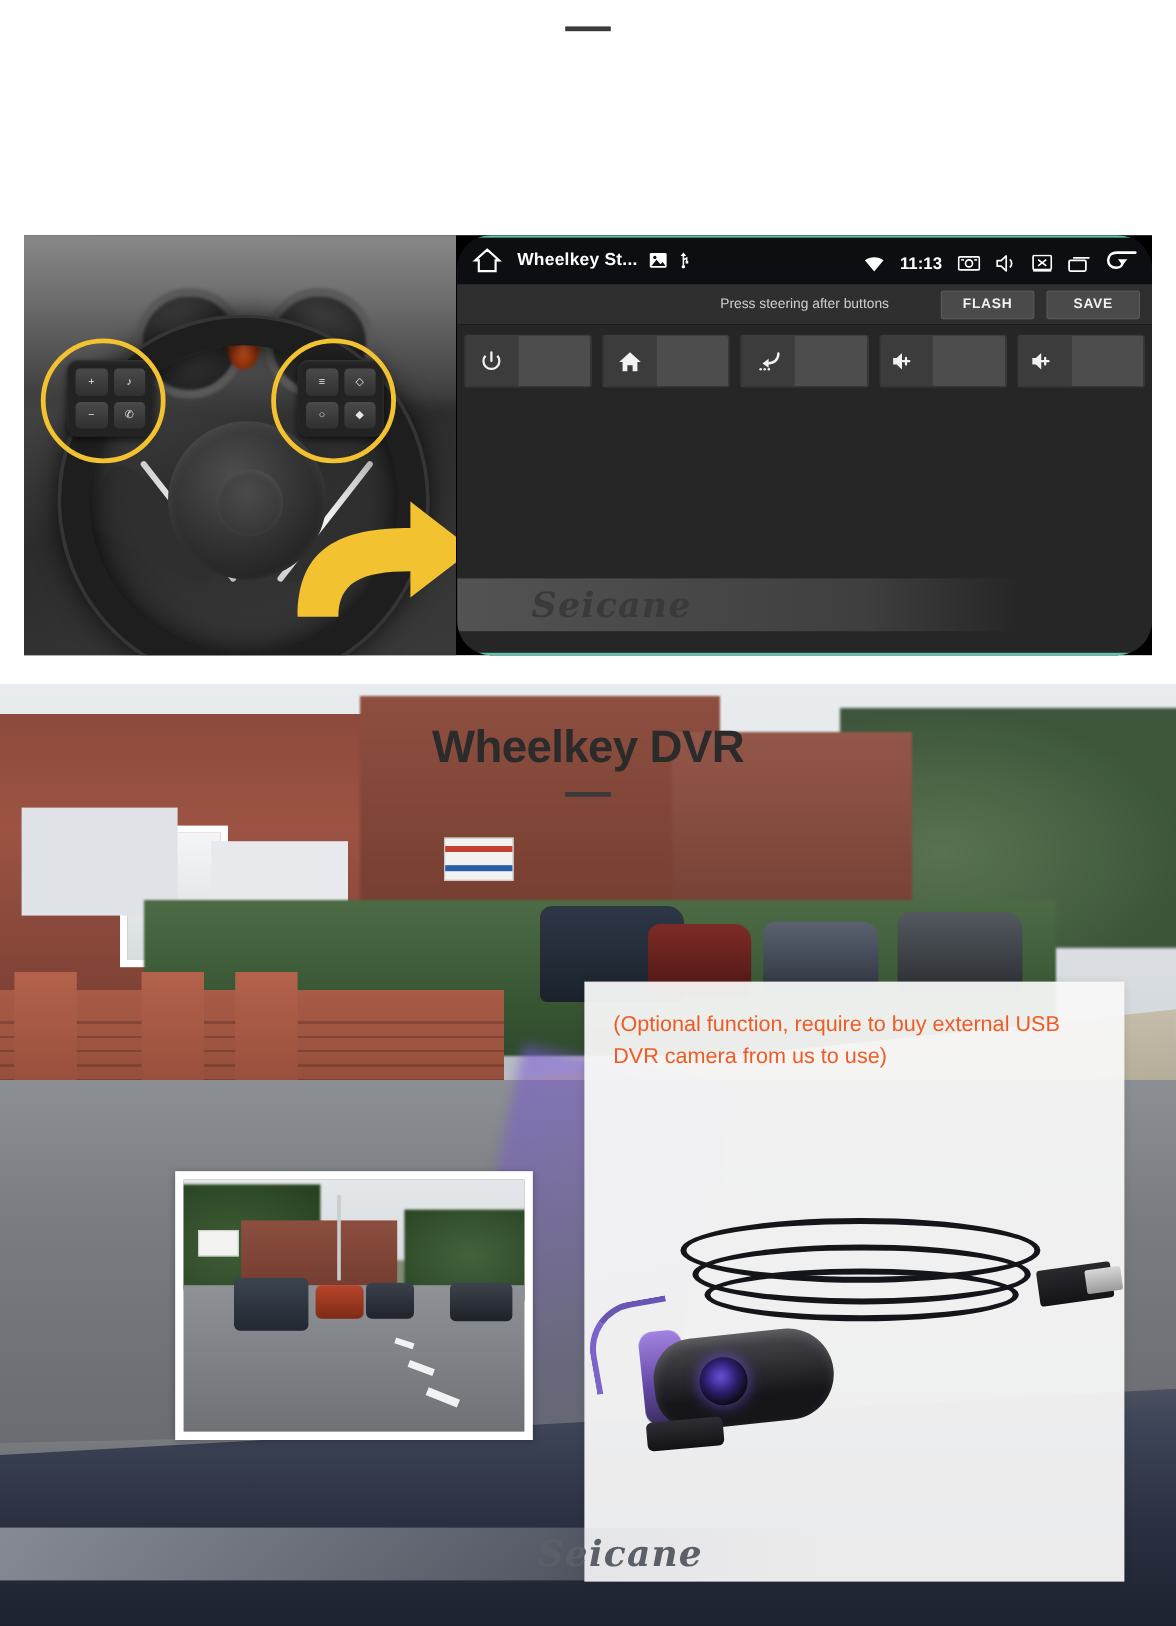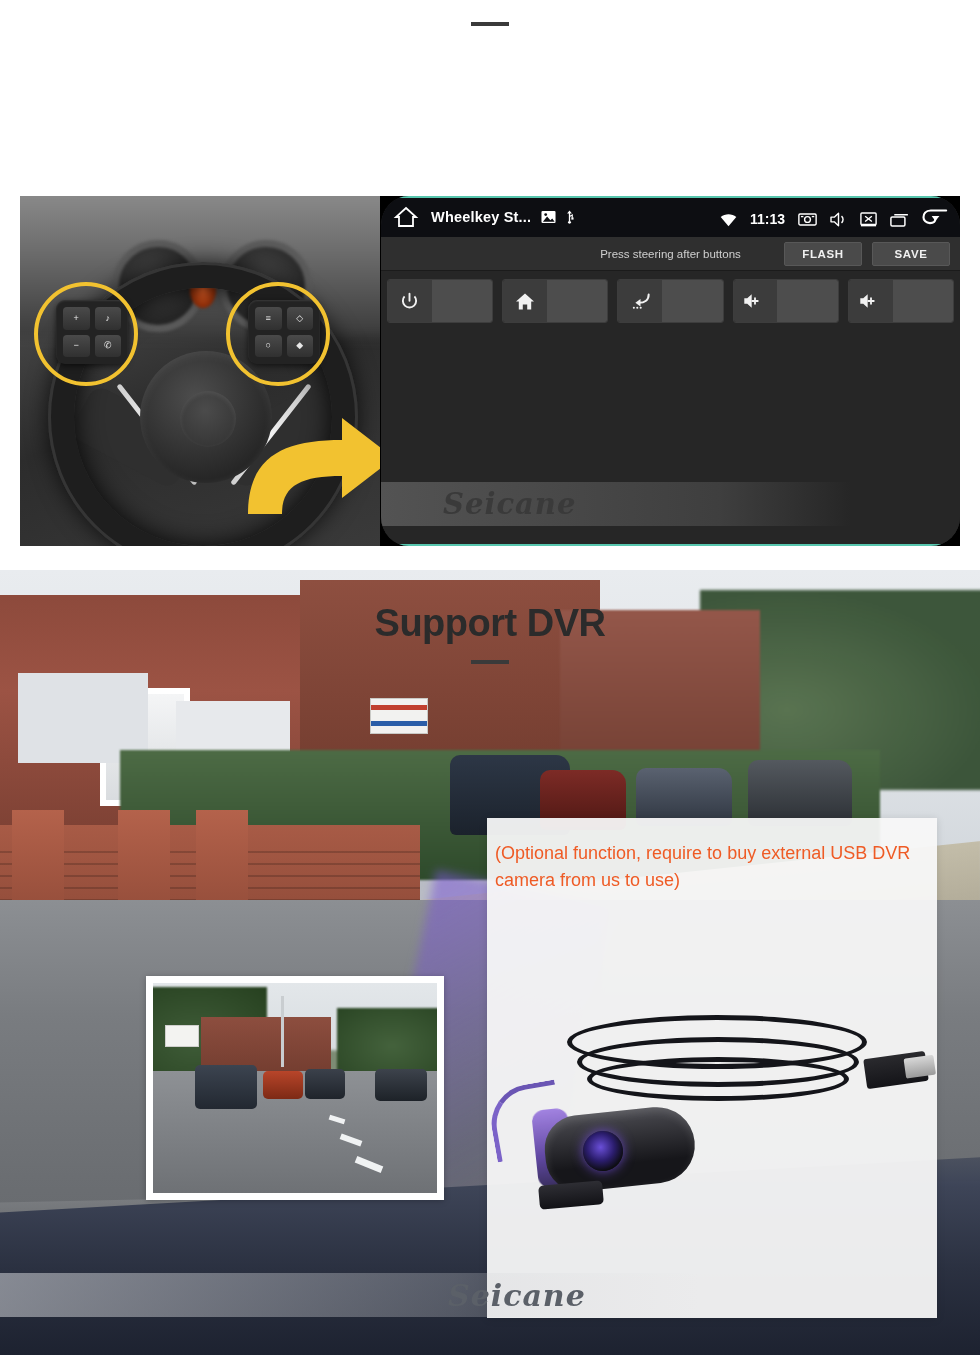--- a/index.html
+++ b/index.html
@@ -322,21 +322,21 @@
   .iv-car.v4{ left:222px; bottom:44%; width:52px;height:32px; background:linear-gradient(180deg,#3d434c,#1d2228);}
   .iv-pole{ position:absolute; left:128px; top:6%; width:3px; height:34%; background:#c9cdd0;}
   .iv-sign{ position:absolute; left:12px; top:20%; width:34px; height:22px; background:#f3f3f1; border:1px solid #cfcfcd;}
 
   
   .dvr-panel {
     position:absolute; left:487px; top:248px; width:450px; height:500px;
     background:rgba(248,248,248,.94);
     box-shadow:0 1px 8px rgba(0,0,0,.12);
   }
-  .dvr-text { padding:22px 24px 0 8px; }
+  .dvr-text { padding:22px 24px 0 24px; }
   .dvr-red {
     color:#ef5b25; font-size:18px; line-height:1.52; font-weight:normal;
   }
   .dvr-grey {
     color:#6a6a6a; font-size:18px; line-height:1.52; margin-top:2px;
   }
   
   .cam-art { position:absolute; left:0; top:185px; width:450px; height:235px; }
   .cam-cable {
     position:absolute; border:5px solid #14151a; border-radius:50%;
@@ -598,21 +598,21 @@
   <div class="car-parked"></div>
   <div class="car-parked c2"></div>
   <div class="car-parked c3"></div>
   <div class="car-parked c4"></div>
   <div class="pavement"></div>
   <div class="road"></div>
   <div class="pillar-glow"></div>
   <div class="dash-sheen"></div>
   <div class="dash-fg"></div>
 
-  <h2 class="dvr-title">Support DVR</h2>
+  <h2 class="dvr-title">Wheelkey DVR</h2>
   <div class="dvr-rule" style="position:absolute;left:471px;top:90px;margin:0;"></div>
 
   <div class="inset-video">
     <div class="iv-sky"></div>
     <div class="iv-hills"></div>
     <div class="iv-treesL"></div>
     <div class="iv-treesR"></div>
     <div class="iv-terrace"></div>
     <div class="iv-pole"></div>
     <div class="iv-sign"></div>

